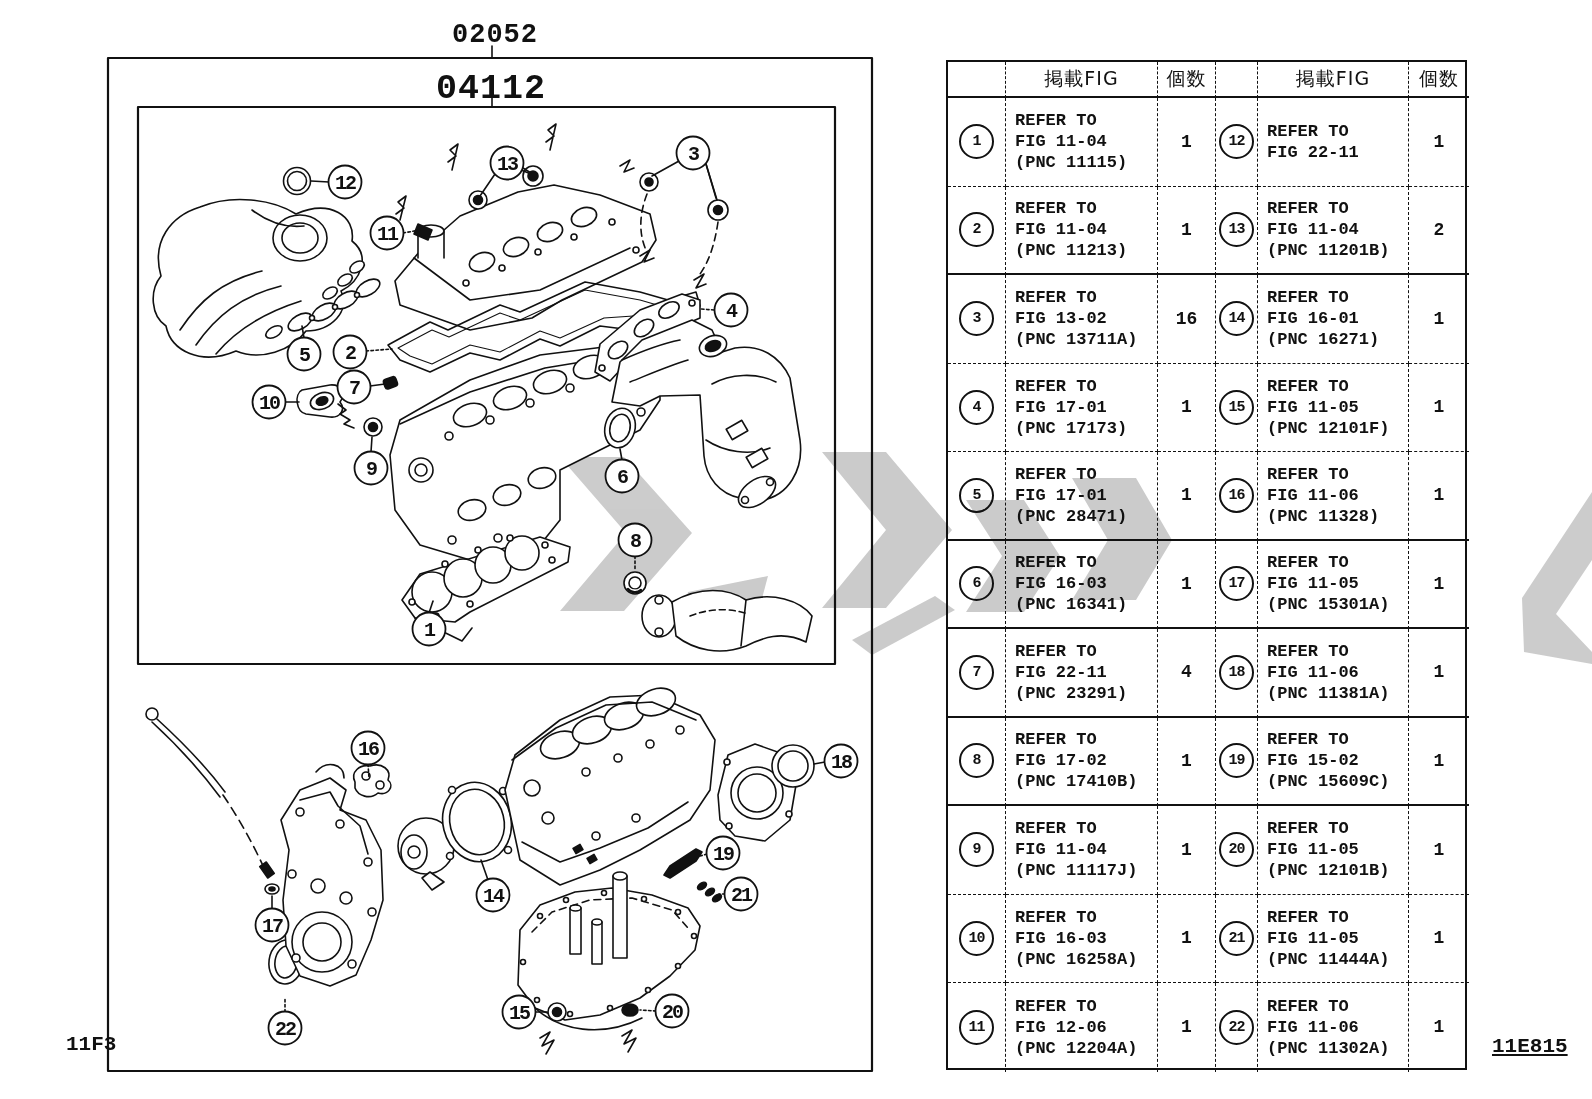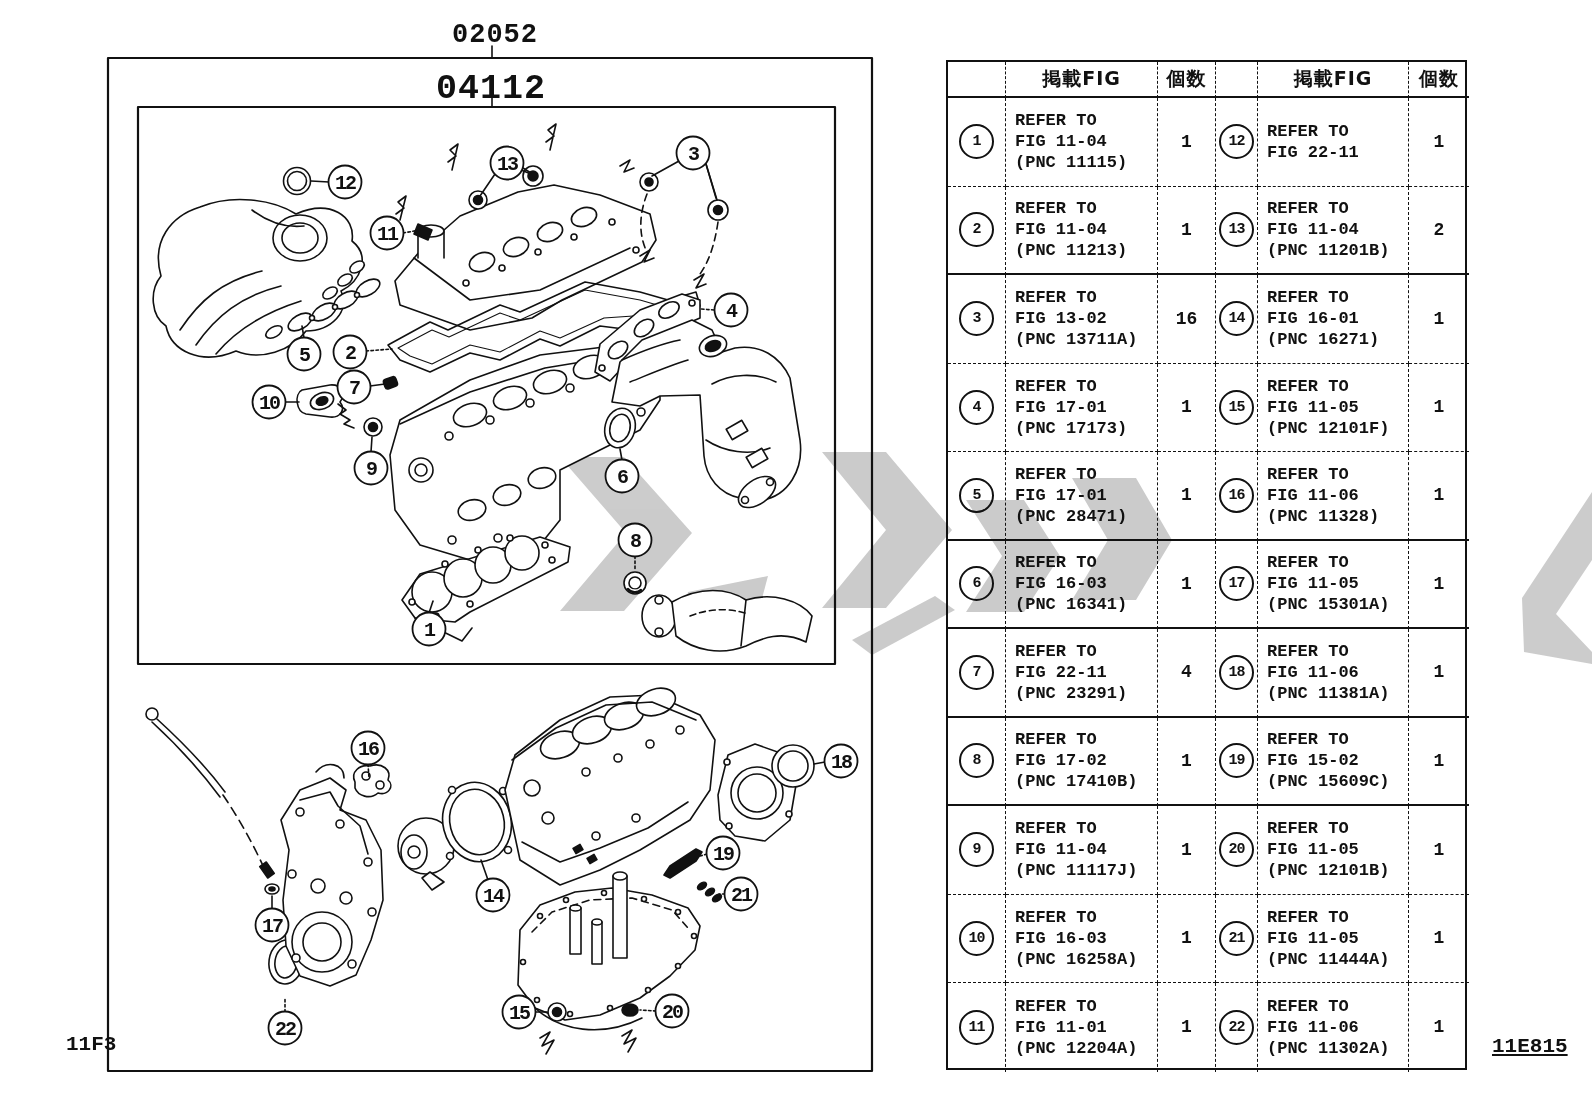--- a/index.html
+++ b/index.html
@@ -18,21 +18,21 @@
           display:grid;grid-template-columns:58px 152px 58px 42px 151px 60px;
           grid-template-rows:36px repeat(11,88.5px);
           border:2px solid #111;box-sizing:border-box;background:transparent;}
   .c{box-sizing:border-box;display:flex;align-items:center;justify-content:center;
      border-right:1px dashed #111;overflow:hidden;}
   .c.lastcol{border-right:none;}
   .rb-head{border-bottom:2px solid #111;}
   .rb-solid{border-bottom:2px solid #111;}
   .rb-dash{border-bottom:1px dashed #111;}
   .rb-none{border-bottom:none;}
-  .hcell{font-weight:bold;font-size:19px;font-family:"DejaVu Sans","Liberation Sans",sans-serif;letter-spacing:1px;}
+  .hcell{font-weight:normal;font-size:19px;font-family:"DejaVu Sans","Liberation Sans",sans-serif;letter-spacing:1px;}
   .figcell{flex-direction:column;align-items:flex-start;justify-content:center;padding-left:9px;}
   .figcell div{font-weight:bold;font-size:17px;line-height:21px;white-space:pre;}
   .qtycell{font-weight:bold;font-size:18px;}
   .circ{display:inline-flex;align-items:center;justify-content:center;width:31px;height:31px;
         border:2px solid #111;border-radius:50%;font-weight:bold;font-size:15px;letter-spacing:-1px;}
 </style>
 </head>
 <body>
 
 <div id="stage">
@@ -655,21 +655,21 @@
         <div>(PNC 11444A)</div>
       </div>
       <div class="c qtycell rb-dash lastcol">
         <span>1</span>
       </div>
       <div class="c  rb-none">
         <span class="circ">11</span>
       </div>
       <div class="c figcell rb-none">
         <div>REFER TO</div>
-        <div>FIG 11-01</div>
+        <div>FIG 12-06</div>
         <div>(PNC 12204A)</div>
       </div>
       <div class="c qtycell rb-none">
         <span>1</span>
       </div>
       <div class="c  rb-none">
         <span class="circ">22</span>
       </div>
       <div class="c figcell rb-none">
         <div>REFER TO</div>

